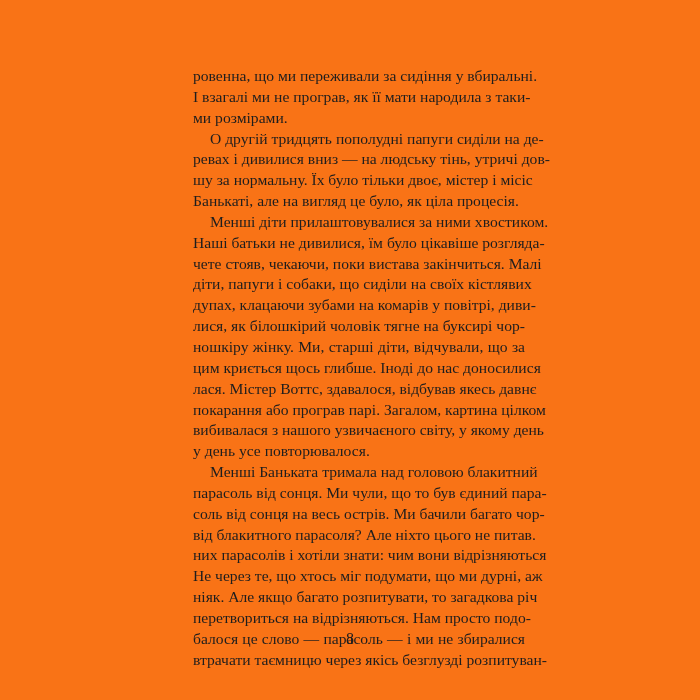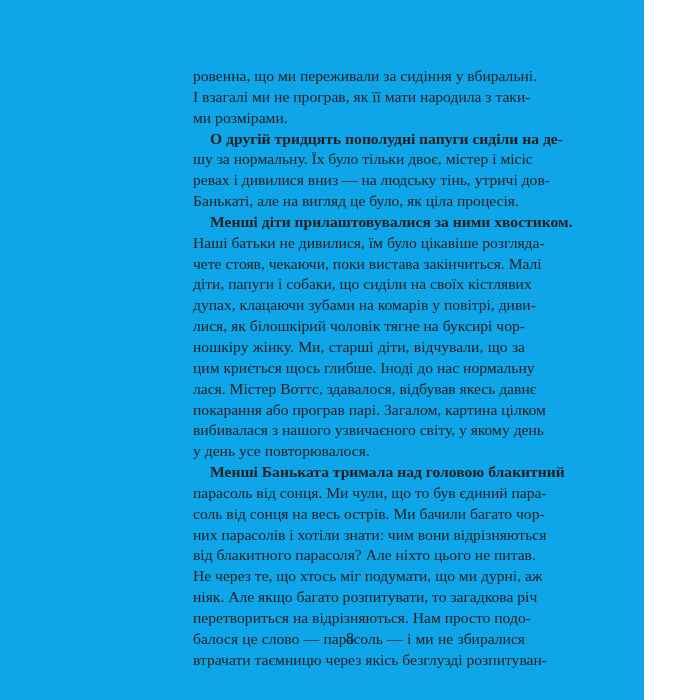--- a/index.html
+++ b/index.html
@@ -1,77 +1,77 @@
 <!DOCTYPE html>
 <html><head>
   <meta charset="utf-8">
   <style>
     html, body { margin: 0; padding: 0; background: #ffffff; }
     body { width: 700px; height: 700px; position: relative; overflow: hidden; }
     .page {
-      position: absolute; left: 0; top: 0; width: 644px; height: 700px; background: #0ea5e9;
+      position: absolute; left: 0; top: 0; width: 700px; height: 700px; background: #f97316;
     }
     .text-block {
       position: absolute;
       left: 193px;
       top: 66px;
       width: 332px;
       font-family: "Liberation Serif", "DejaVu Serif", serif;
       font-size: 15.6px;
       color: #1e1e1e;
     }
     .line {
       height: 20.85px;
       line-height: 20.85px;
       white-space: nowrap;
       text-align: justify;
       text-align-last: justify;
       display: block;
     }
     .line.last { text-align-last: left; }
-    .line.indent { padding-left: 17px; font-weight: bold; }
+    .line.indent { padding-left: 17px; }
     .page-number {
       position: absolute;
       left: 0; width: 700px;
       top: 630px;
       text-align: center;
       font-family: "Liberation Serif", "DejaVu Serif", serif;
       font-size: 16px;
       color: #1e1e1e;
     }
   </style>
 </head>
 <body>
 
 <div class="page">
   <div class="text-block" id="text-block">
       <span class="line">ровенна, що ми переживали за сидіння у вбиральні.</span>
       <span class="line">І взагалі ми не програв, як її мати народила з таки-</span>
       <span class="line last">ми розмірами.</span>
       <span class="line indent">О другій тридцять пополудні папуги сиділи на де-</span>
+      <span class="line">ревах і дивилися вниз — на людську тінь, утричі дов-</span>
       <span class="line">шу за нормальну. Їх було тільки двоє, містер і місіс</span>
-      <span class="line">ревах і дивилися вниз — на людську тінь, утричі дов-</span>
       <span class="line last">Банькаті, але на вигляд це було, як ціла процесія.</span>
       <span class="line indent">Менші діти прилаштовувалися за ними хвостиком.</span>
       <span class="line">Наші батьки не дивилися, їм було цікавіше розгляда-</span>
       <span class="line">чете стояв, чекаючи, поки вистава закінчиться. Малі</span>
       <span class="line">діти, папуги і собаки, що сиділи на своїх кістлявих</span>
       <span class="line">дупах, клацаючи зубами на комарів у повітрі, диви-</span>
       <span class="line">лися, як білошкірий чоловік тягне на буксирі чор-</span>
       <span class="line">ношкіру жінку. Ми, старші діти, відчували, що за</span>
-      <span class="line">цим криється щось глибше. Іноді до нас нормальну</span>
+      <span class="line">цим криється щось глибше. Іноді до нас доносилися</span>
       <span class="line">лася. Містер Воттс, здавалося, відбував якесь давнє</span>
       <span class="line">покарання або програв парі. Загалом, картина цілком</span>
       <span class="line">вибивалася з нашого узвичаєного світу, у якому день</span>
       <span class="line last">у день усе повторювалося.</span>
       <span class="line indent">Менші Баньката тримала над головою блакитний</span>
       <span class="line">парасоль від сонця. Ми чули, що то був єдиний пара-</span>
       <span class="line">соль від сонця на весь острів. Ми бачили багато чор-</span>
+      <span class="line">від блакитного парасоля? Але ніхто цього не питав.</span>
       <span class="line">них парасолів і хотіли знати: чим вони відрізняються</span>
-      <span class="line">від блакитного парасоля? Але ніхто цього не питав.</span>
       <span class="line">Не через те, що хтось міг подумати, що ми дурні, аж</span>
       <span class="line">ніяк. Але якщо багато розпитувати, то загадкова річ</span>
       <span class="line">перетвориться на відрізняються. Нам просто подо-</span>
       <span class="line">балося це слово — парасоль — і ми не збиралися</span>
       <span class="line">втрачати таємницю через якісь безглузді розпитуван-</span>
     </div>
   <div class="page-number">8</div>
 </div>
 
 </body></html>

